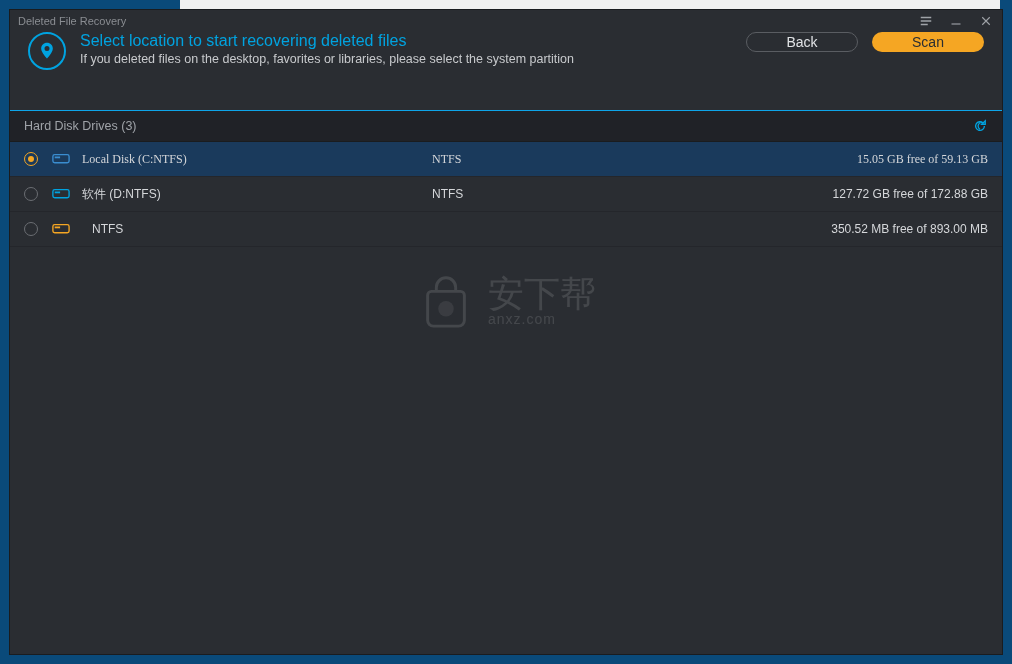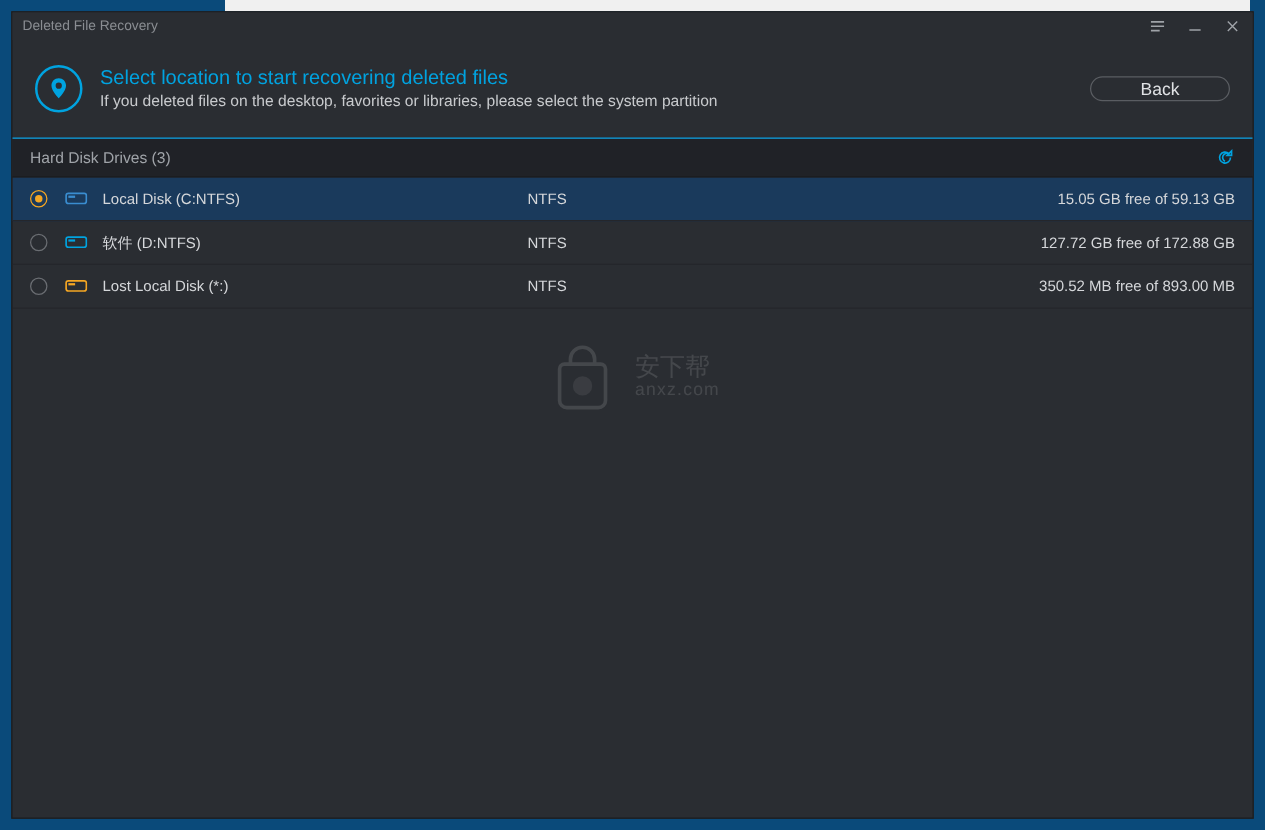--- a/index.html
+++ b/index.html
@@ -43,21 +43,20 @@
       font-size: 13px;
       width: 16px;
       height: 16px;
       display: flex;
       align-items: center;
       justify-content: center;
     }
     .header {
       height: 78px;
       display: flex;
-      align-items: center;
       padding: 0 18px;
       gap: 14px;
     }
     .header-icon {
       width: 38px;
       height: 38px;
       border: 2px solid #00a3e0;
       border-radius: 50%;
       display: flex;
       align-items: center;
@@ -130,20 +129,21 @@
       height: 35px;
       display: flex;
       align-items: center;
       padding: 0 14px;
       font-size: 12px;
       border-bottom: 1px solid #24262b;
       cursor: pointer;
     }
     .drive-row.selected {
       background: #1a3a5c;
+      font-family: Liberation Serif, serif;
     }
     .drive-radio {
       width: 14px;
       height: 14px;
       border: 1.5px solid #6a6d72;
       border-radius: 50%;
       margin-right: 14px;
       display: flex;
       align-items: center;
       justify-content: center;
@@ -165,20 +165,21 @@
       margin-right: 12px;
       flex-shrink: 0;
     }
     .drive-name {
       flex: 0 0 340px;
       color: #d5d7da;
     }
     .drive-fs {
       flex: 0 0 300px;
       color: #d5d7da;
+      margin-left: 10px;
     }
     .drive-free {
       flex: 1;
       text-align: right;
       color: #d5d7da;
     }
     .watermark {
       position: absolute;
       left: 50%;
       top: 130px;
@@ -188,21 +189,21 @@
       display: flex;
       align-items: center;
       gap: 12px;
     }
     .wm-bag {
       width: 60px;
       height: 58px;
     }
     .wm-text {
       color: #fff;
-      font-size: 20px;
+      font-size: 36px;
       line-height: 1;
     }
     .wm-sub {
       font-size: 14px;
       letter-spacing: 1px;
     }
     .bg-top {
       position: absolute;
       left: 180px;
       top: 0;
@@ -243,20 +244,21 @@
       <svg viewBox="0 0 24 24">
           <path d="M12 2C8 2 5 5 5 9c0 5 7 12 7 12s7-7 7-12c0-4-3-7-7-7zm0 10a3 3 0 110-6 3 3 0 010 6z" fill="#00a3e0"></path>
         </svg>
     </div>
     <div class="header-text">
       <div class="header-title">Select location to start recovering deleted files</div>
       <div class="header-subtitle">If you deleted files on the desktop, favorites or libraries, please select the system partition</div>
     </div>
     <div class="header-buttons">
       <button class="btn btn-back">Back</button>
+      <button class="btn btn-scan">Scan</button>
     </div>
   </div>
 
   <div class="section-header">
     <span>Hard Disk Drives (3)</span>
     <span class="refresh-btn">
       <svg viewBox="0 0 16 16" width="14" height="14">
           <path d="M13 8a5 5 0 11-1.5-3.5L14 2v4h-4l1.5-1.5A3.5 3.5 0 108 11.5" stroke="#00a3e0" stroke-width="1.5" fill="none"></path>
         </svg>
     </span>
@@ -289,21 +291,20 @@
     <span class="drive-free">127.72 GB free of 172.88 GB</span>
   </div>
         <div class="drive-row">
     <span class="drive-radio"></span>
     <span class="drive-icon">
       <svg viewBox="0 0 20 14">
               <rect x="1" y="3" width="18" height="9" rx="2" fill="none" stroke="#f5a623" stroke-width="1.5"></rect>
               <rect x="3" y="5" width="6" height="2" fill="#f5a623"></rect>
             </svg>
     </span>
-    <span class="drive-name">Lost Local Disk (*:)</span>
     <span class="drive-fs">NTFS</span>
     <span class="drive-free">350.52 MB free of 893.00 MB</span>
   </div>
       </div>
     <div class="watermark">
       <svg class="wm-bag" viewBox="0 0 60 60">
           <path d="M15 20h30a4 4 0 014 4v26a6 6 0 01-6 6H17a6 6 0 01-6-6V24a4 4 0 014-4zm5 0v-4a10 10 0 0120 0v4" fill="none" stroke="#fff" stroke-width="3"></path>
           <circle cx="30" cy="38" r="8" fill="#fff" opacity="0.6"></circle>
         </svg>
       <div>

